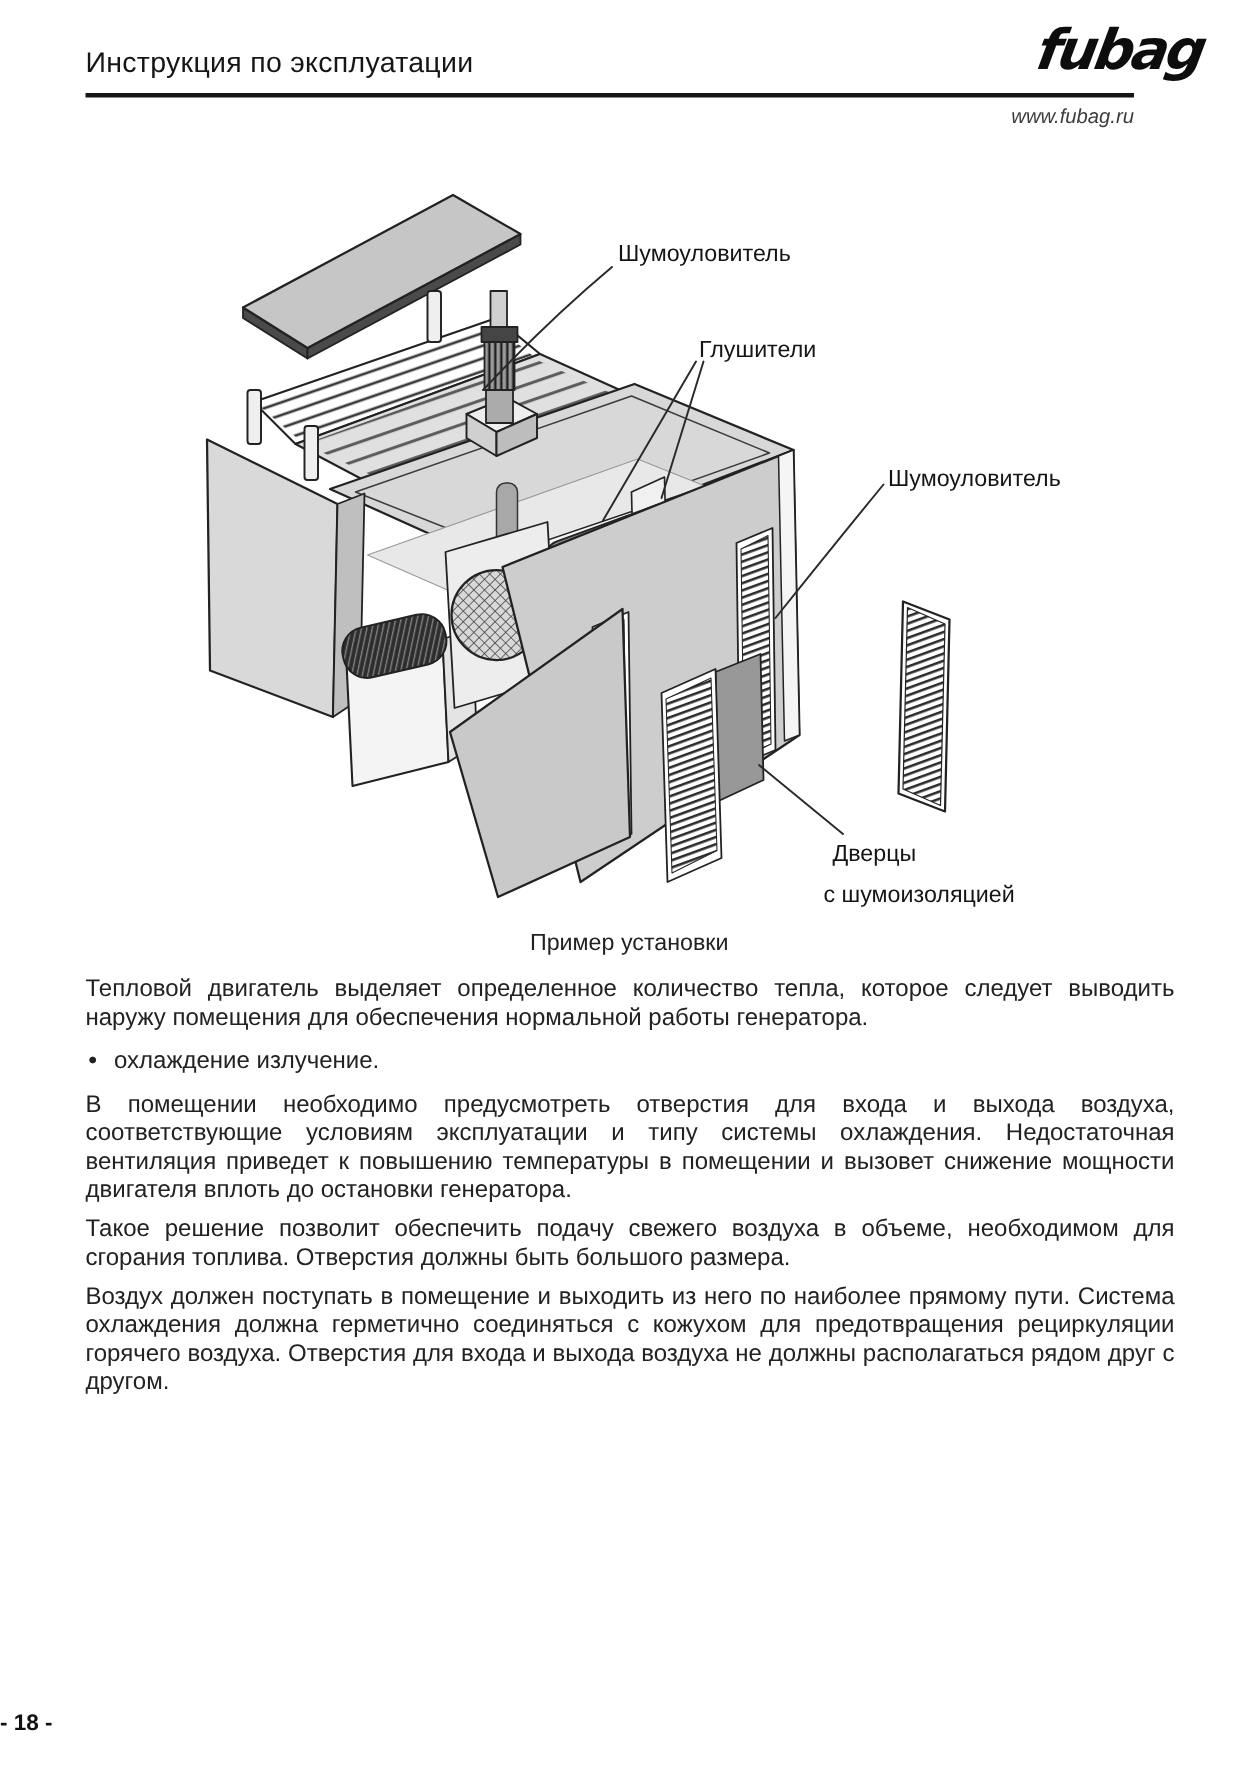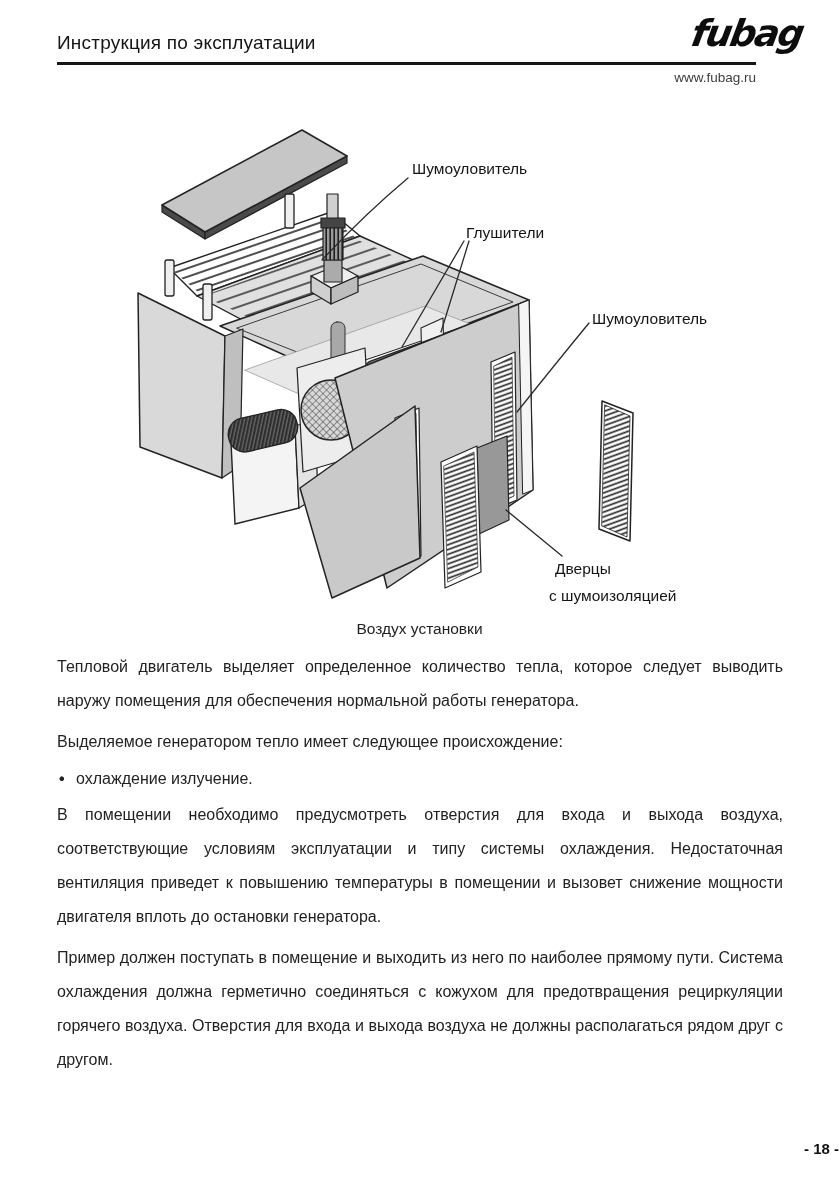--- a/index.html
+++ b/index.html
@@ -9,33 +9,33 @@
   }
   
   .hdr-title{position:absolute;left:57px;top:32px;font-size:19px;letter-spacing:.2px;color:#161616;}
   .hdr-rule{position:absolute;left:57px;top:62px;width:699px;height:3px;background:#161616;}
   .hdr-models{position:absolute;left:57px;top:71px;font-size:15px;font-weight:bold;color:#111;}
   .logo{
     position:absolute;left:692px;top:12px;font-family:"DejaVu Sans",sans-serif;
     font-style:italic;font-weight:800;font-size:37px;letter-spacing:-2px;color:#0d0d0d;
     transform:skewX(-10deg);
   }
-  .website{position:absolute;left:630px;top:70px;width:126px;text-align:right;font-size:13.5px;color:#3d3d3d;}
+  .website{position:absolute;left:630px;top:70px;width:126px;text-align:right;font-size:13.5px;color:#3d3d3d;font-style:italic;}
   
   .figure-svg{position:absolute;left:125px;top:110px;}
   .fig-caption{position:absolute;left:0;top:620px;width:839px;text-align:center;font-size:15.5px;color:#222;}
   
   .content{position:absolute;left:57px;top:650px;width:726px;}
   .sec-heading{font-size:15.5px;font-weight:bold;margin:0 0 11px 0;color:#101010;}
-  .para{font-size:16px;line-height:34px;text-align:justify;margin:0 0 7px 0;color:#222;}
+  .para{font-size:16px;line-height:19px;text-align:justify;margin:0 0 7px 0;color:#222;}
   .bullet-row{position:relative;font-size:16px;line-height:25.5px;padding-left:19px;margin:0 0 2px 0;color:#222;}
   .bullet-row .glyph{position:absolute;left:2px;top:0;}
   .bullet-block{margin:0 0 6px 0;}
   
-  .footer-page{position:absolute;left:0;top:1140px;width:839px;text-align:right;font-size:15px;font-weight:bold;color:#111;}
+  .footer-page{position:absolute;left:0;top:1140px;width:839px;text-align:left;font-size:15px;font-weight:bold;color:#111;}
   
   .svglabel{font-family:"Liberation Sans",sans-serif;font-size:15.5px;fill:#151515;}
 </style>
 </head>
 <body>
 
 <div id="page">
 
   <div class="hdr-title">Инструкция по эксплуатации</div>
   <div class="hdr-rule"></div>
@@ -165,33 +165,33 @@
       </g>
 
       <text class="svglabel" x="287" y="64">Шумоуловитель</text>
       <text class="svglabel" x="341" y="128">Глушители</text>
       <text class="svglabel" x="467" y="214">Шумоуловитель</text>
       <text class="svglabel" x="430" y="464">Дверцы</text>
       <text class="svglabel" x="424" y="491">с шумоизоляцией</text>
     </g>
   </svg>
 
-  <div class="fig-caption">Воздух установки</div>
+  <div class="fig-caption">Пример установки</div>
 
   <div class="content">
     <p class="para">Тепловой двигатель выделяет определенное количество тепла, которое следует выводить наружу помещения для обеспечения нормальной работы генератора.</p>
-    <p class="para">Выделяемое генератором тепло имеет следующее происхождение:</p>
     <div class="bullet-block">
       <div class="bullet-row">
         <span class="glyph">•</span>
       </div>
       <div class="bullet-row">
         <span class="glyph">•</span>
         <span>охлаждение излучение.</span>
       </div>
     </div>
     <p class="para">В помещении необходимо предусмотреть отверстия для входа и выхода воздуха, соответствующие условиям эксплуатации и типу системы охлаждения. Недостаточная вентиляция приведет к повышению температуры в помещении и вызовет снижение мощности двигателя вплоть до остановки генератора.</p>
-    <p class="para">Пример должен поступать в помещение и выходить из него по наиболее прямому пути. Система охлаждения должна герметично соединяться с кожухом для предотвращения рециркуляции горячего воздуха. Отверстия для входа и выхода воздуха не должны располагаться рядом друг с другом.</p>
+    <p class="para">Такое решение позволит обеспечить подачу свежего воздуха в объеме, необходимом для сгорания топлива. Отверстия должны быть большого размера.</p>
+    <p class="para">Воздух должен поступать в помещение и выходить из него по наиболее прямому пути. Система охлаждения должна герметично соединяться с кожухом для предотвращения рециркуляции горячего воздуха. Отверстия для входа и выхода воздуха не должны располагаться рядом друг с другом.</p>
   </div>
 
   <div class="footer-page">- 18 -</div>
 
 </div>
 
 </body></html>

